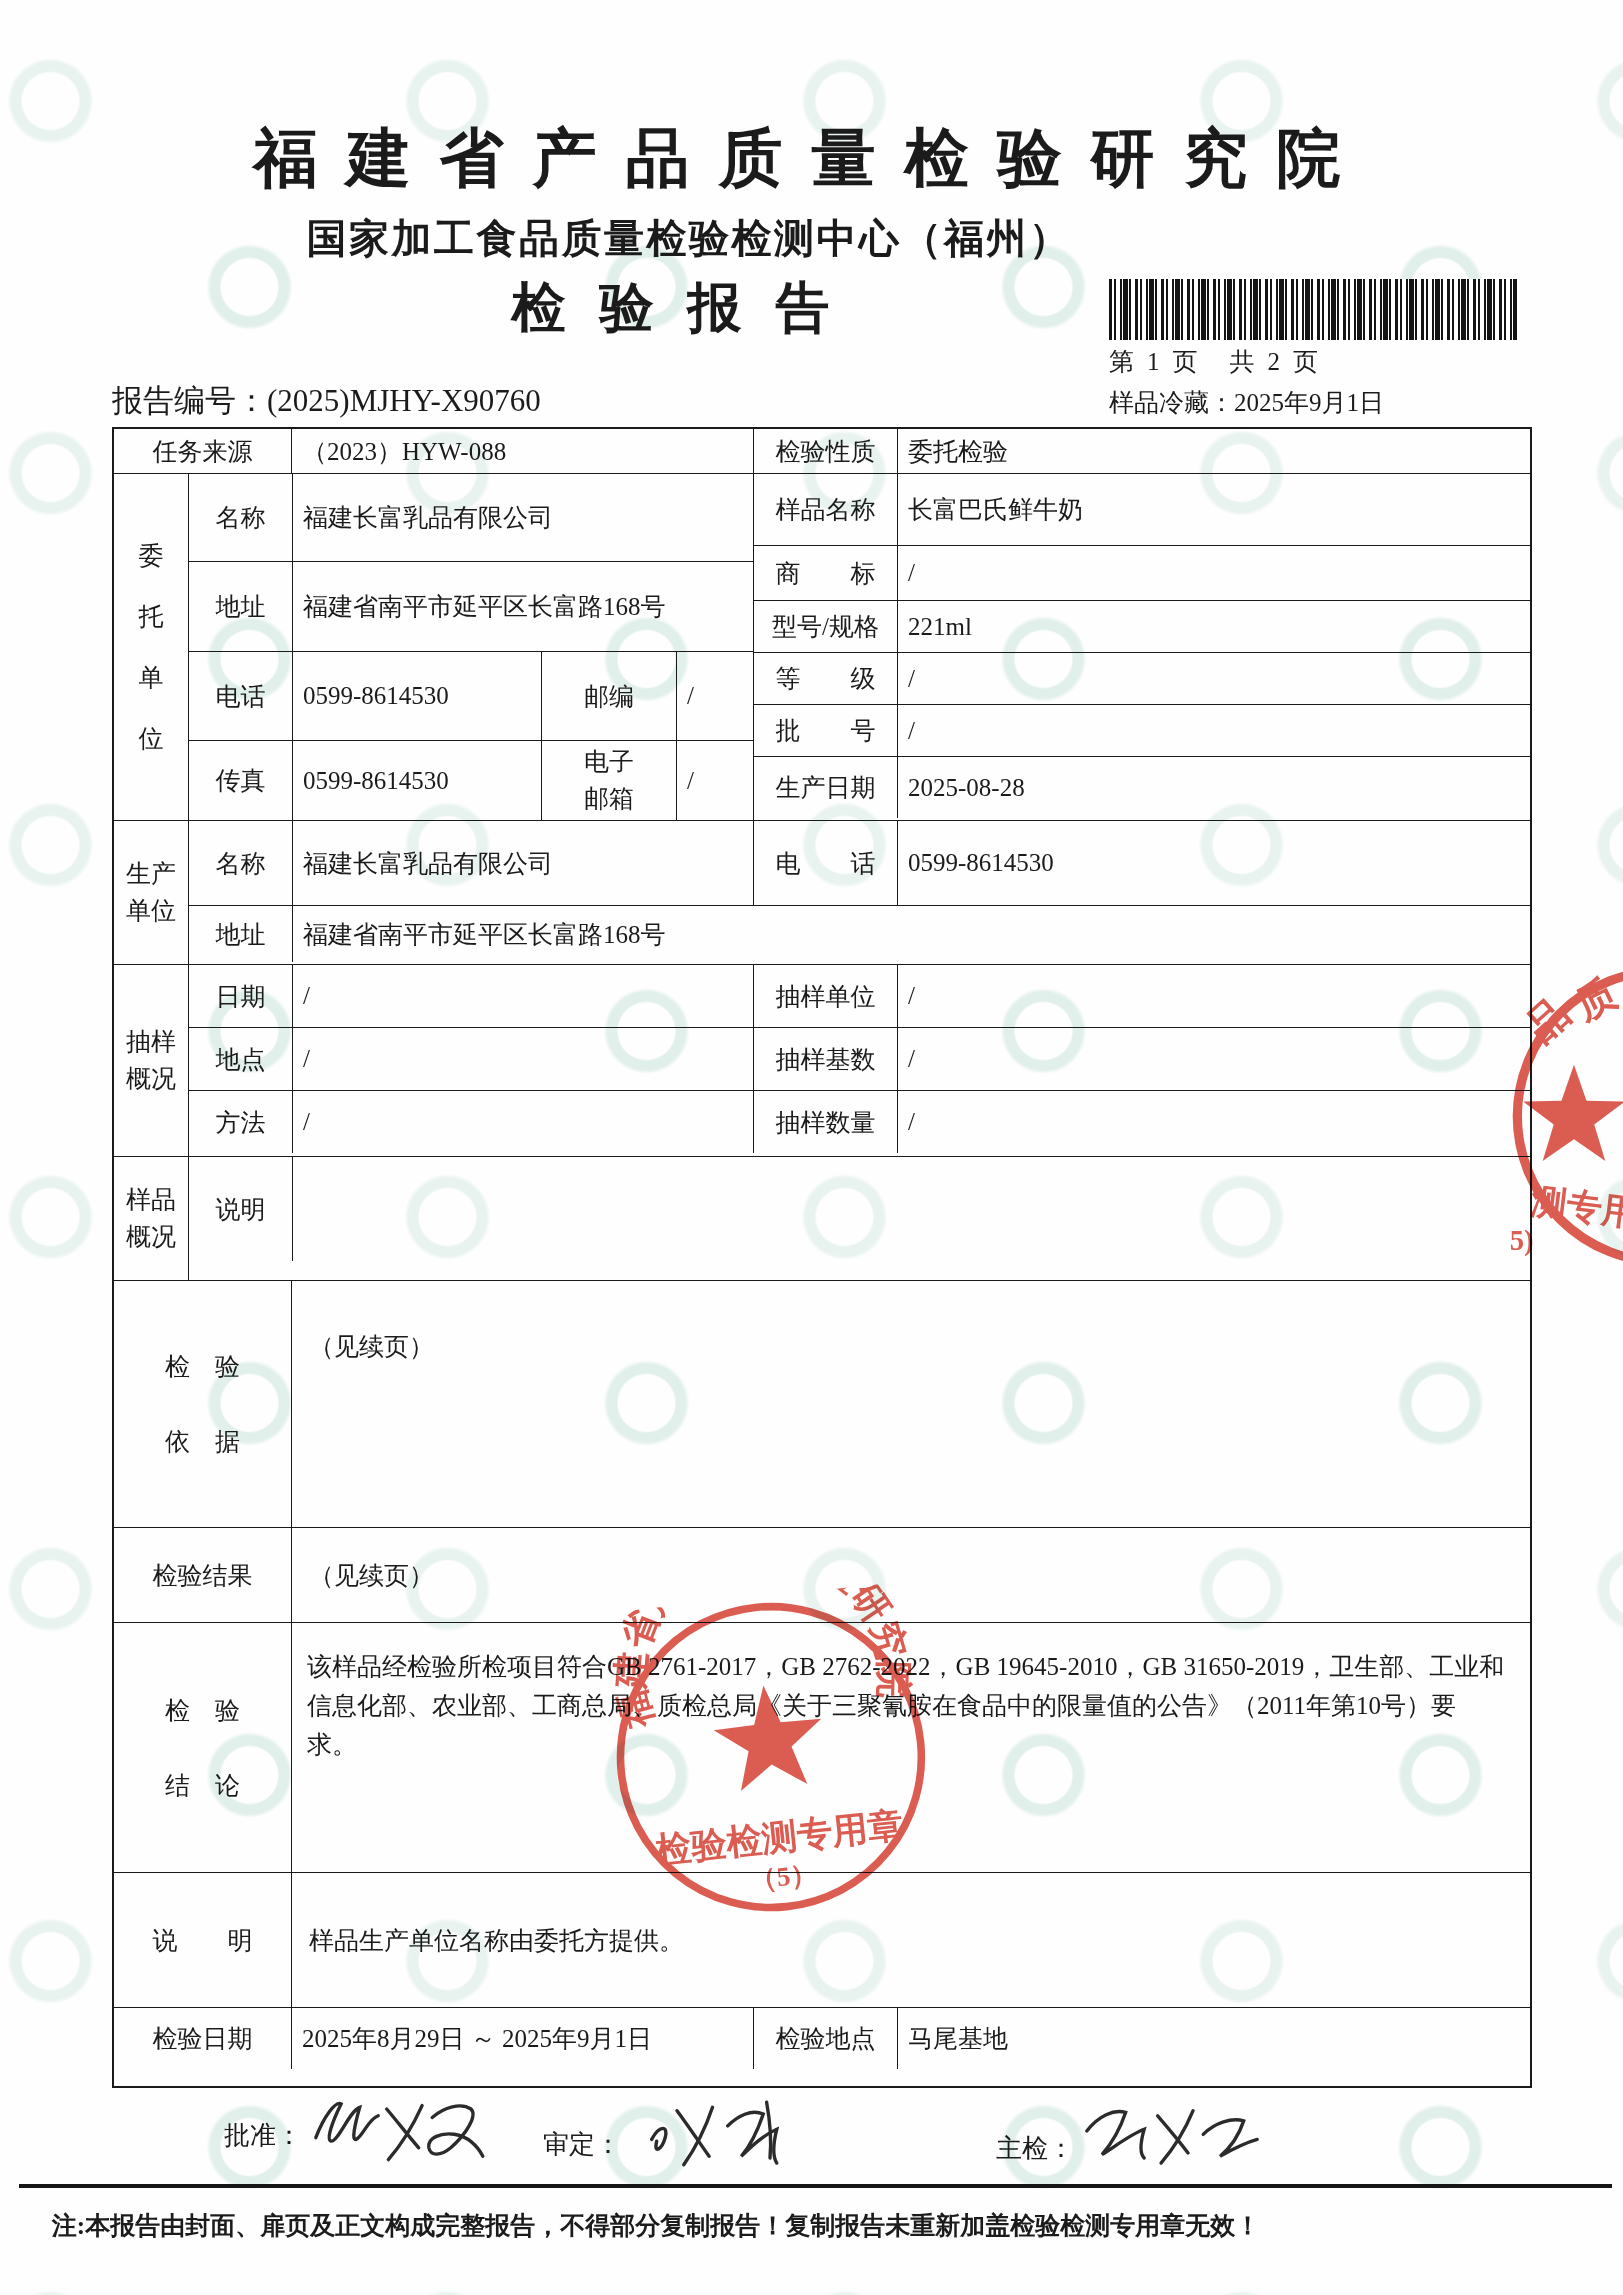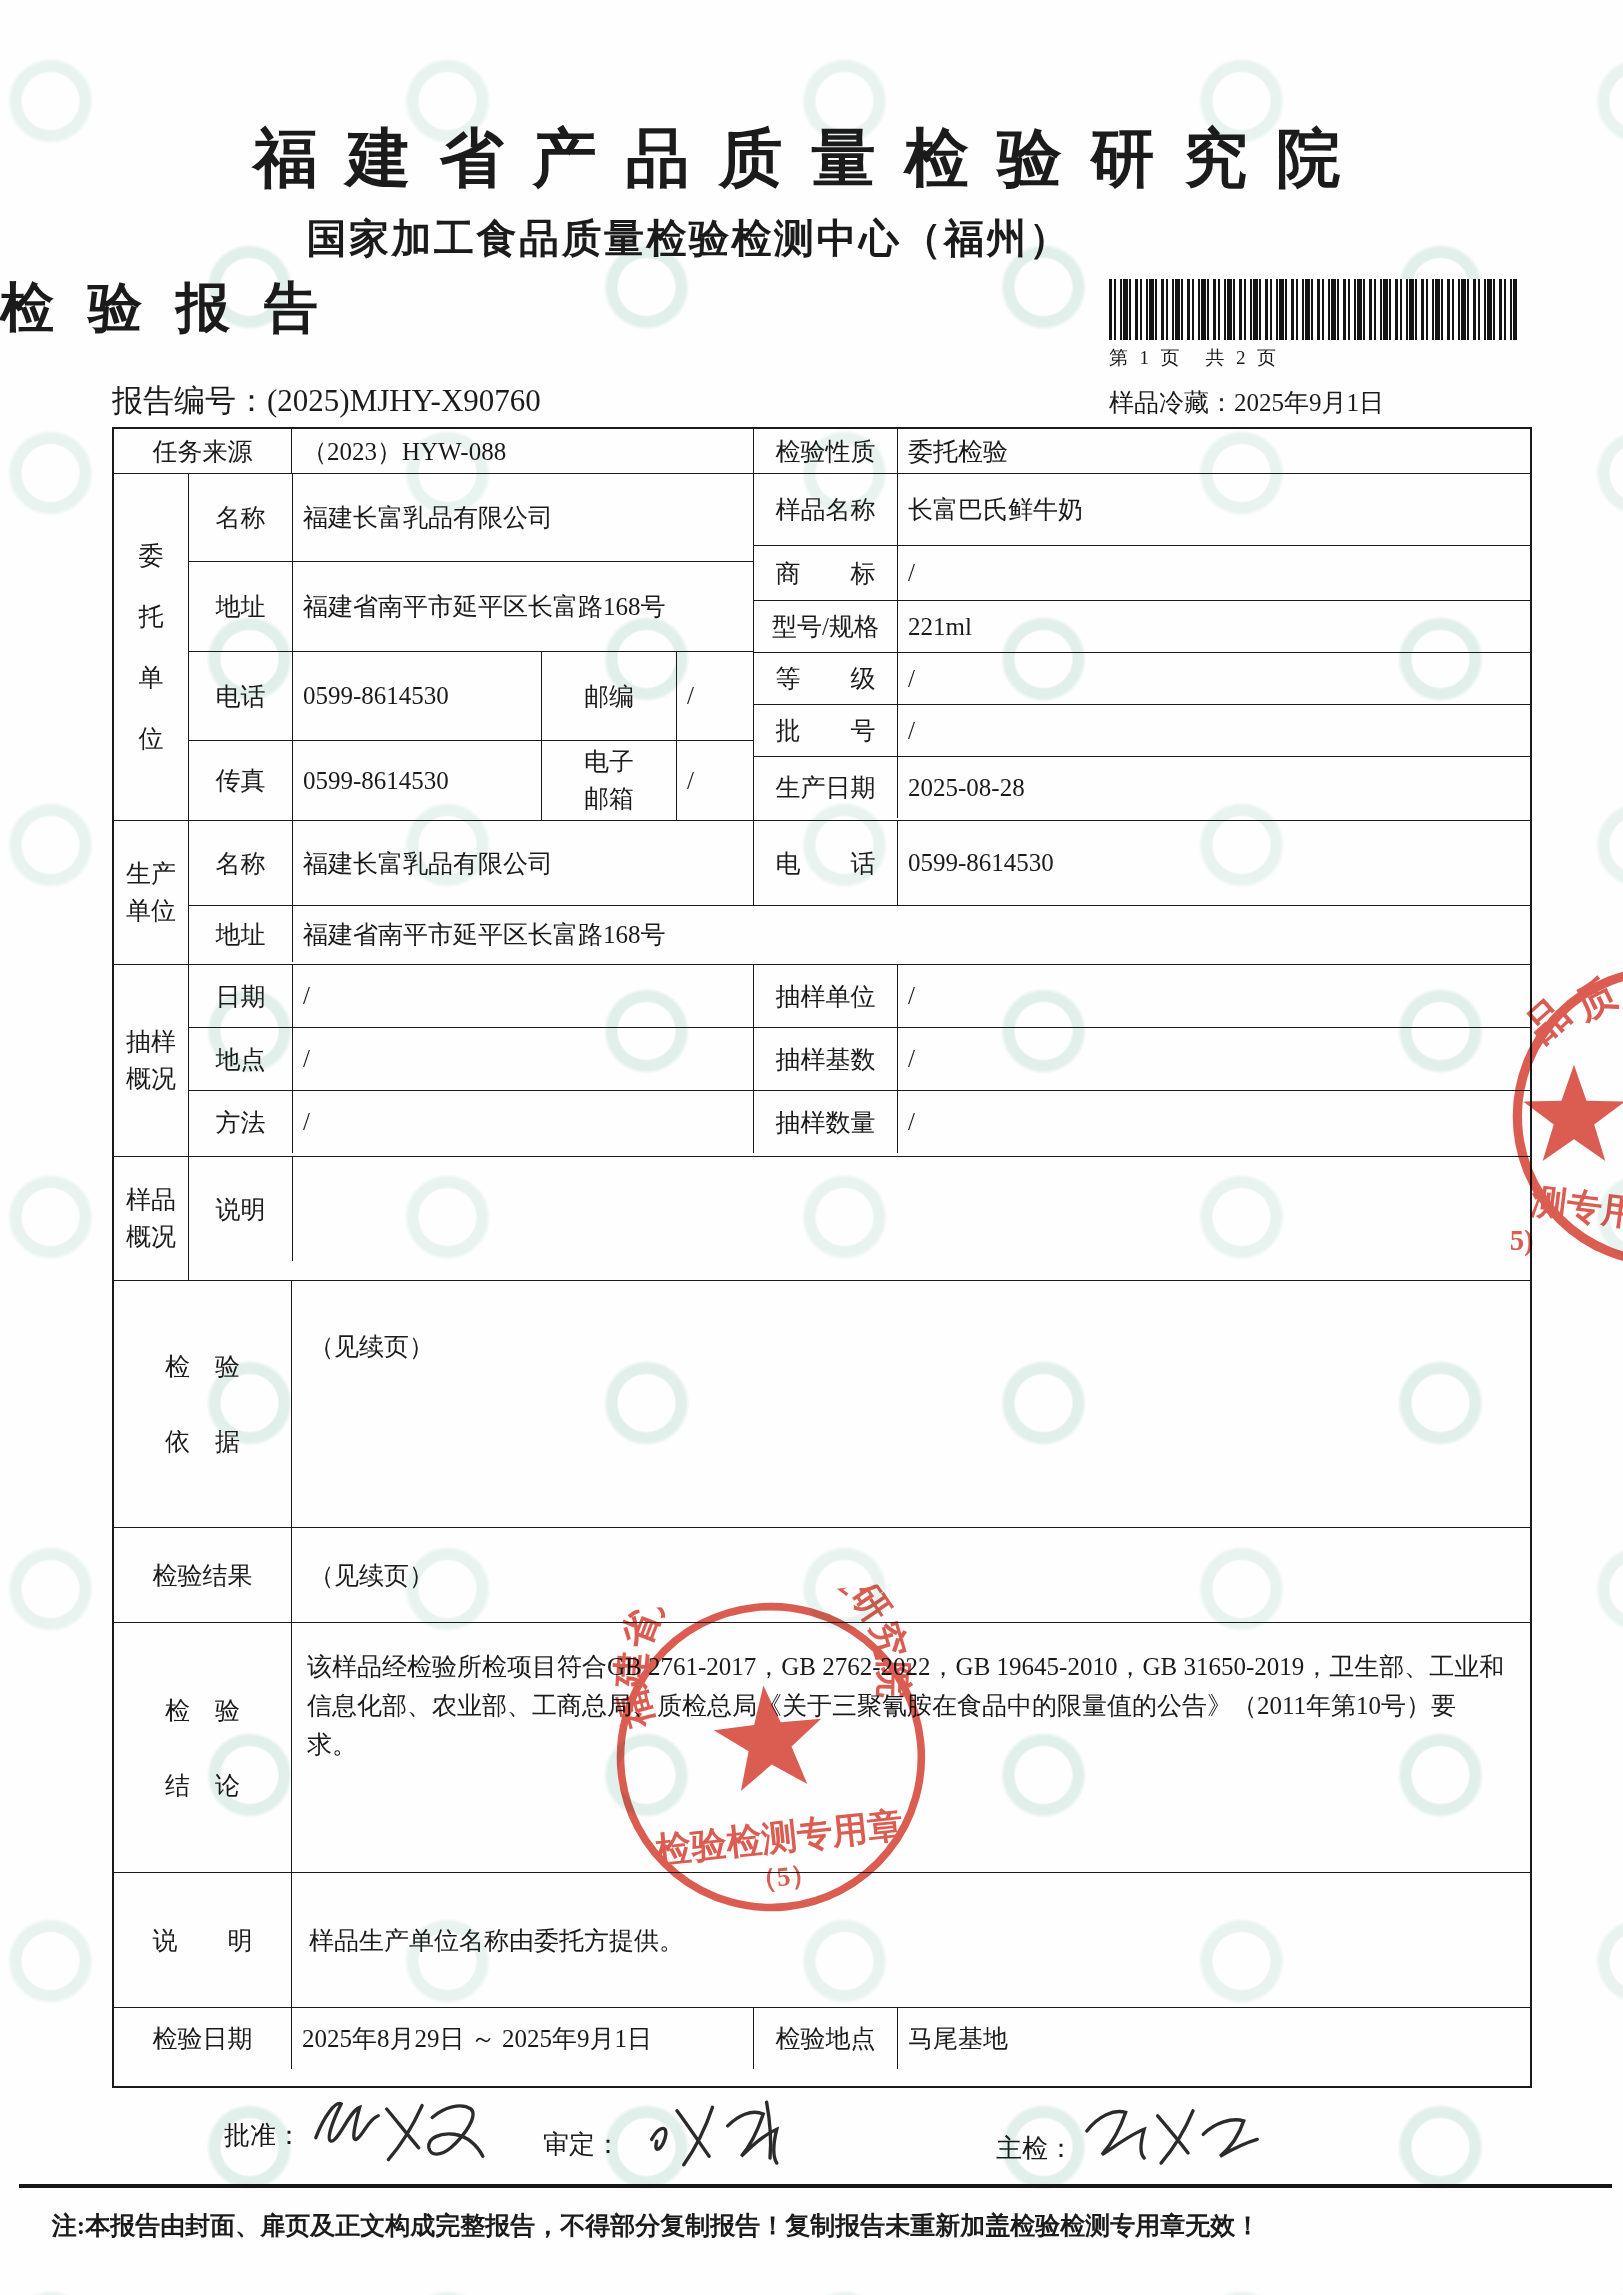--- a/index.html
+++ b/index.html
@@ -13,24 +13,24 @@
     content:"";position:absolute;inset:0;z-index:0;pointer-events:none;
     background-image:
       radial-gradient(circle, rgba(183,219,208,0) 28px, rgba(183,219,208,0.40) 30px, rgba(183,219,208,0.40) 39px, rgba(183,219,208,0) 43px),
       radial-gradient(circle, rgba(183,219,208,0) 28px, rgba(183,219,208,0.30) 30px, rgba(183,219,208,0.30) 39px, rgba(183,219,208,0) 43px);
     background-size:397px 372px,397px 372px;
     background-position:51px 101px,249px 287px;
   }
   .abs{position:absolute;z-index:2;}
   .org-name{top:115px;left:0;width:1623px;text-align:center;font-size:64px;font-weight:bold;letter-spacing:29px;white-space:nowrap;}
   .center-name{top:211px;left:0;width:1378px;text-align:center;font-size:40px;font-weight:bold;letter-spacing:2.5px;white-space:nowrap;}
-  .report-title{top:272px;left:0;width:1375px;text-align:left;font-size:54px;font-weight:bold;letter-spacing:34px;white-space:nowrap;}
+  .report-title{top:272px;left:0;width:1375px;text-align:center;font-size:54px;font-weight:bold;letter-spacing:34px;white-space:nowrap;}
   .barcode{top:279px;left:1109px;width:408px;height:61px;
     background:repeating-linear-gradient(90deg,#141414 0 3.4px,#fff 3.4px 5px,#141414 5px 6.8px,#fff 6.8px 11px,#141414 11px 12.7px,#fff 12.7px 14.4px,#141414 14.4px 18.6px,#fff 18.6px 20px,#141414 20px 22px,#fff 22px 26px);}
-  .page-info{top:345px;left:1109px;font-size:19px;letter-spacing:3.4px;}
+  .page-info{top:345px;left:1109px;font-size:25px;letter-spacing:3.4px;}
   .report-no{top:380px;left:112px;font-size:31px;}
   .issue-date{top:386px;left:1109px;font-size:25px;}
 
   
   .tbl{position:absolute;z-index:2;left:112px;top:427px;width:1420px;height:1661px;
     border:2.5px solid #1a1a1a;box-sizing:border-box;display:flex;flex-direction:column;
     font-size:25px;background:transparent;}
   .band{display:flex;border-bottom:1.7px solid #1a1a1a;box-sizing:border-box;flex:0 0 auto;}
   .band.last{border-bottom:none;}
   .cell{border-right:1.7px solid #1a1a1a;box-sizing:border-box;display:flex;align-items:center;padding:0 10px;overflow:hidden;}

